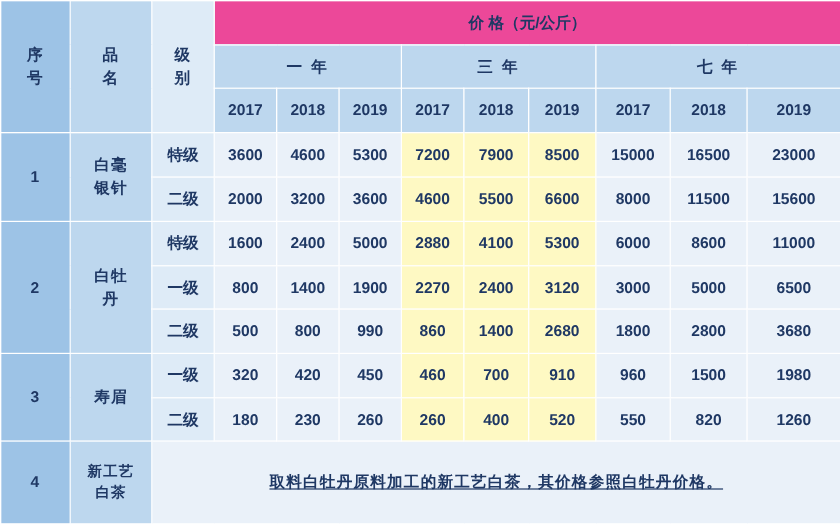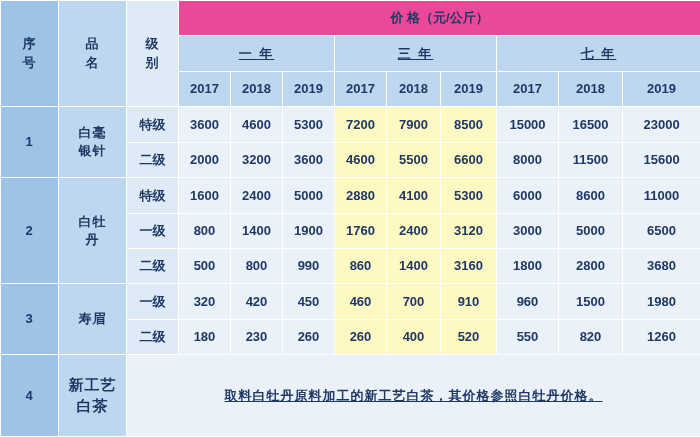--- a/index.html
+++ b/index.html
@@ -41,21 +41,20 @@
     font-size: 15px;
   }
   .hdr-year {
     background: #bdd7ee;
     font-size: 13px;
   }
   .hdr-term {
     background: #bdd7ee;
     font-size: 14px;
     letter-spacing: 2px;
-    text-decoration: underline;
   }
   
   .col-no {
     background: #9dc3e6;
     font-size: 14px;
     color: #1f3864;
     letter-spacing: 1px;
   }
   .col-name {
     background: #bdd7ee;
@@ -189,35 +188,35 @@
       <td class="val alt">5300</td>
       <td class="val">6000</td>
       <td class="val">8600</td>
       <td class="val">11000</td>
     </tr>
     <tr>
       <td class="col-grade">一级</td>
       <td class="val">800</td>
       <td class="val">1400</td>
       <td class="val">1900</td>
-      <td class="val alt">1760</td>
+      <td class="val alt">2270</td>
       <td class="val alt">2400</td>
       <td class="val alt">3120</td>
       <td class="val">3000</td>
       <td class="val">5000</td>
       <td class="val">6500</td>
     </tr>
     <tr>
       <td class="col-grade">二级</td>
       <td class="val">500</td>
       <td class="val">800</td>
       <td class="val">990</td>
       <td class="val alt">860</td>
       <td class="val alt">1400</td>
-      <td class="val alt">3160</td>
+      <td class="val alt">2680</td>
       <td class="val">1800</td>
       <td class="val">2800</td>
       <td class="val">3680</td>
     </tr>
 
     <tr>
       <td class="col-no" rowspan="2">3</td>
       <td class="col-name" rowspan="2">
         <div class="vert"><span style="white-space:pre-line">寿眉</span></div>
       </td>
@@ -241,19 +240,19 @@
       <td class="val alt">400</td>
       <td class="val alt">520</td>
       <td class="val">550</td>
       <td class="val">820</td>
       <td class="val">1260</td>
     </tr>
 
     <tr>
       <td class="col-no">4</td>
       <td class="col-name">
-        <div class="vert" style="font-size:15px;text-align:center;"><span style="white-space:pre-line">新工艺
+        <div class="vert" style="font-size:12px;text-align:center;"><span style="white-space:pre-line">新工艺
 白茶</span></div>
       </td>
       <td class="note-cell" colspan="10">取料白牡丹原料加工的新工艺白茶，其价格参照白牡丹价格。</td>
     </tr>
   </tbody>
 </table>
 
 </body></html>

